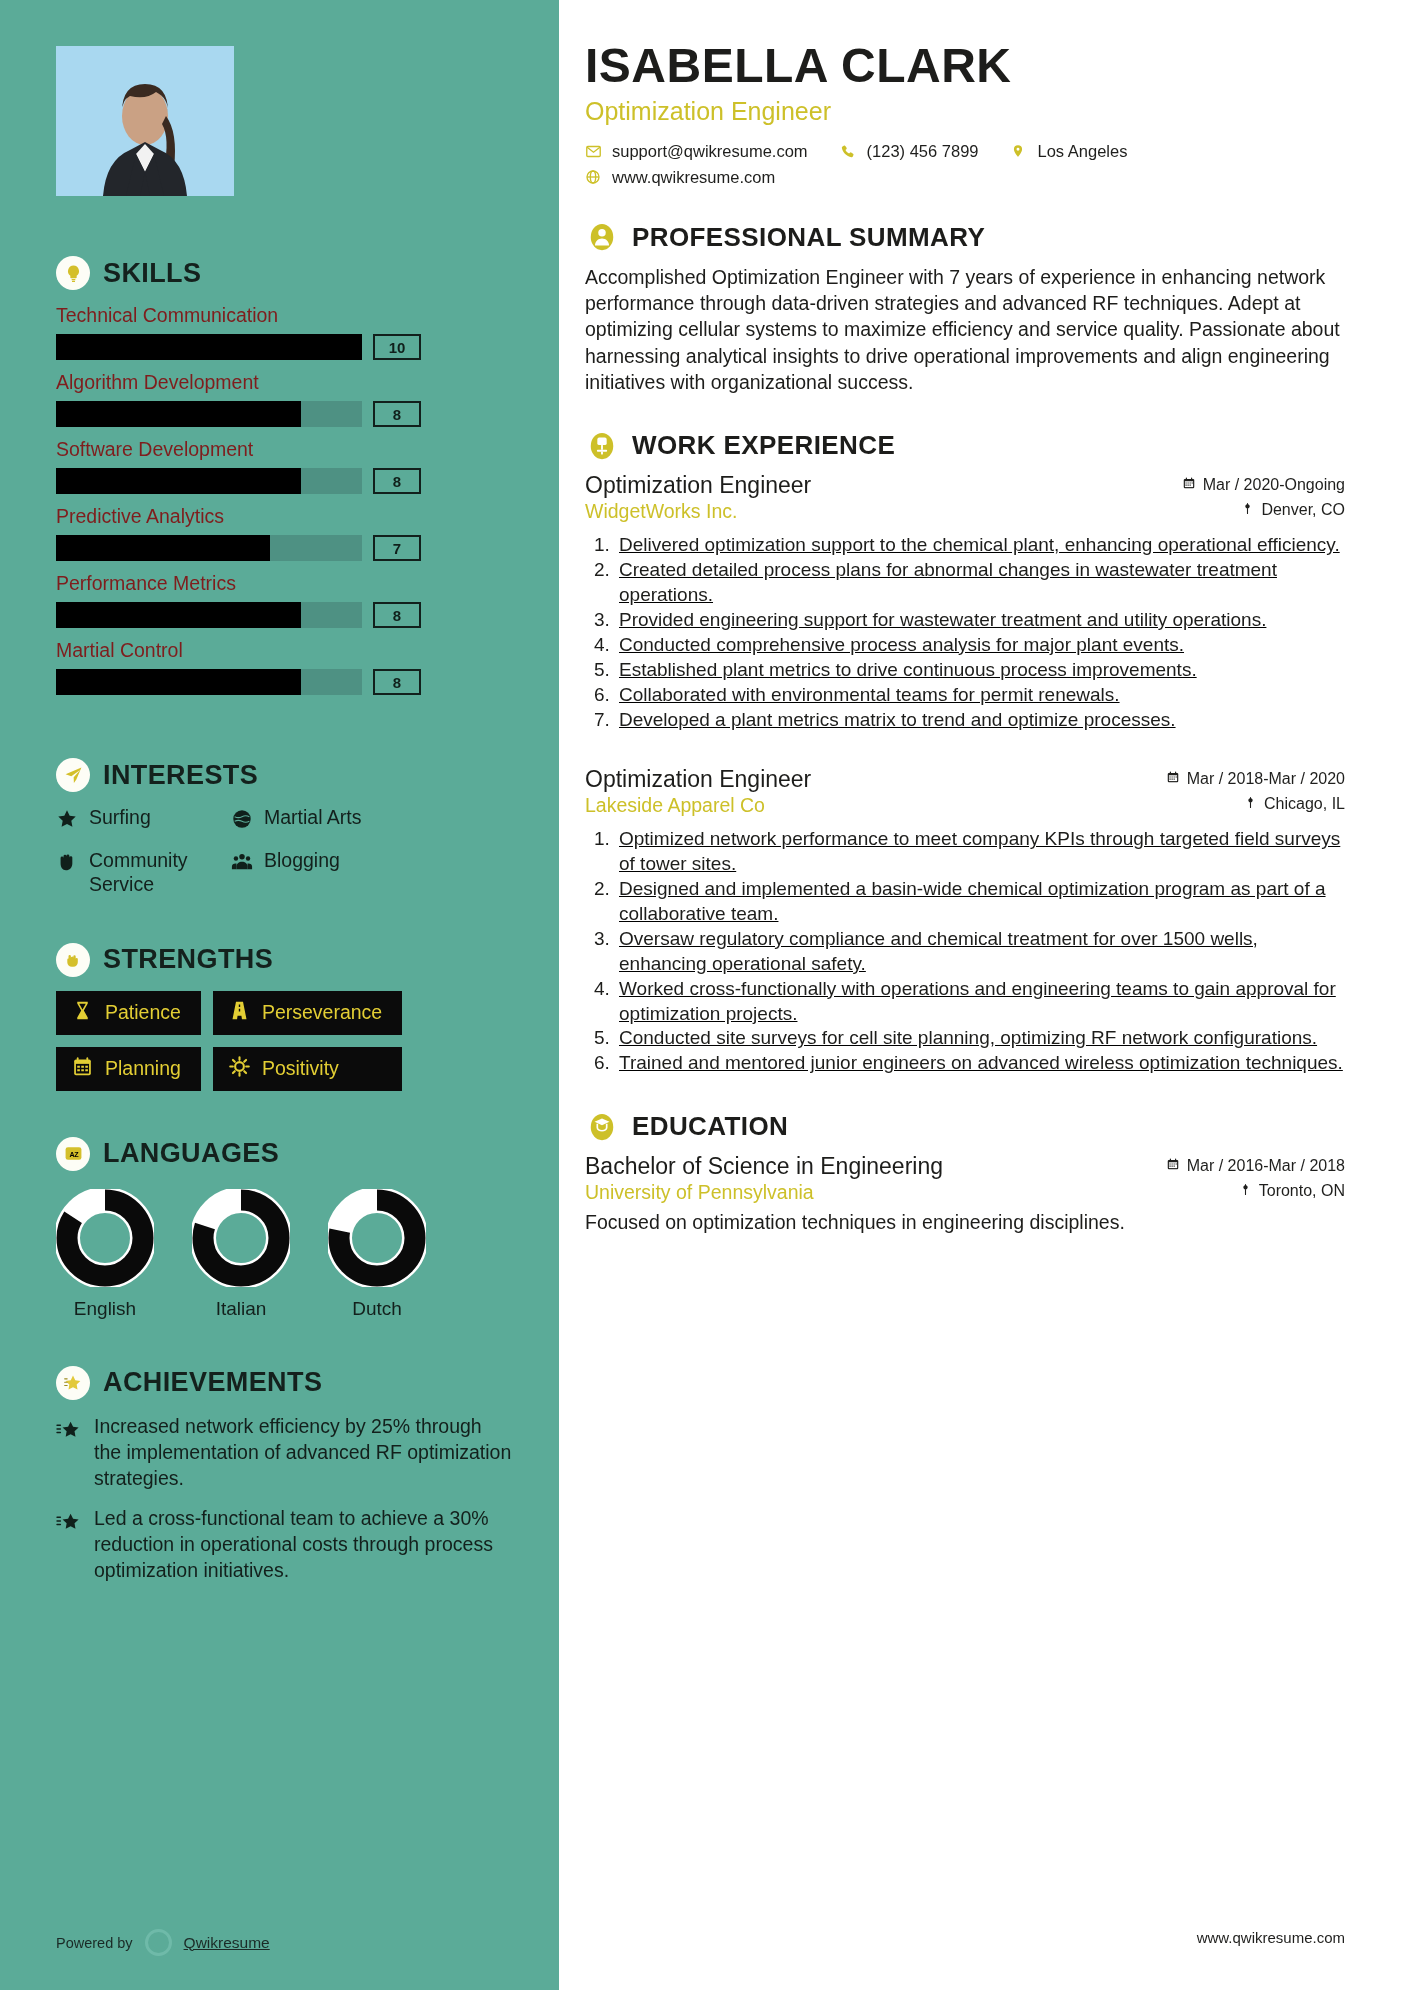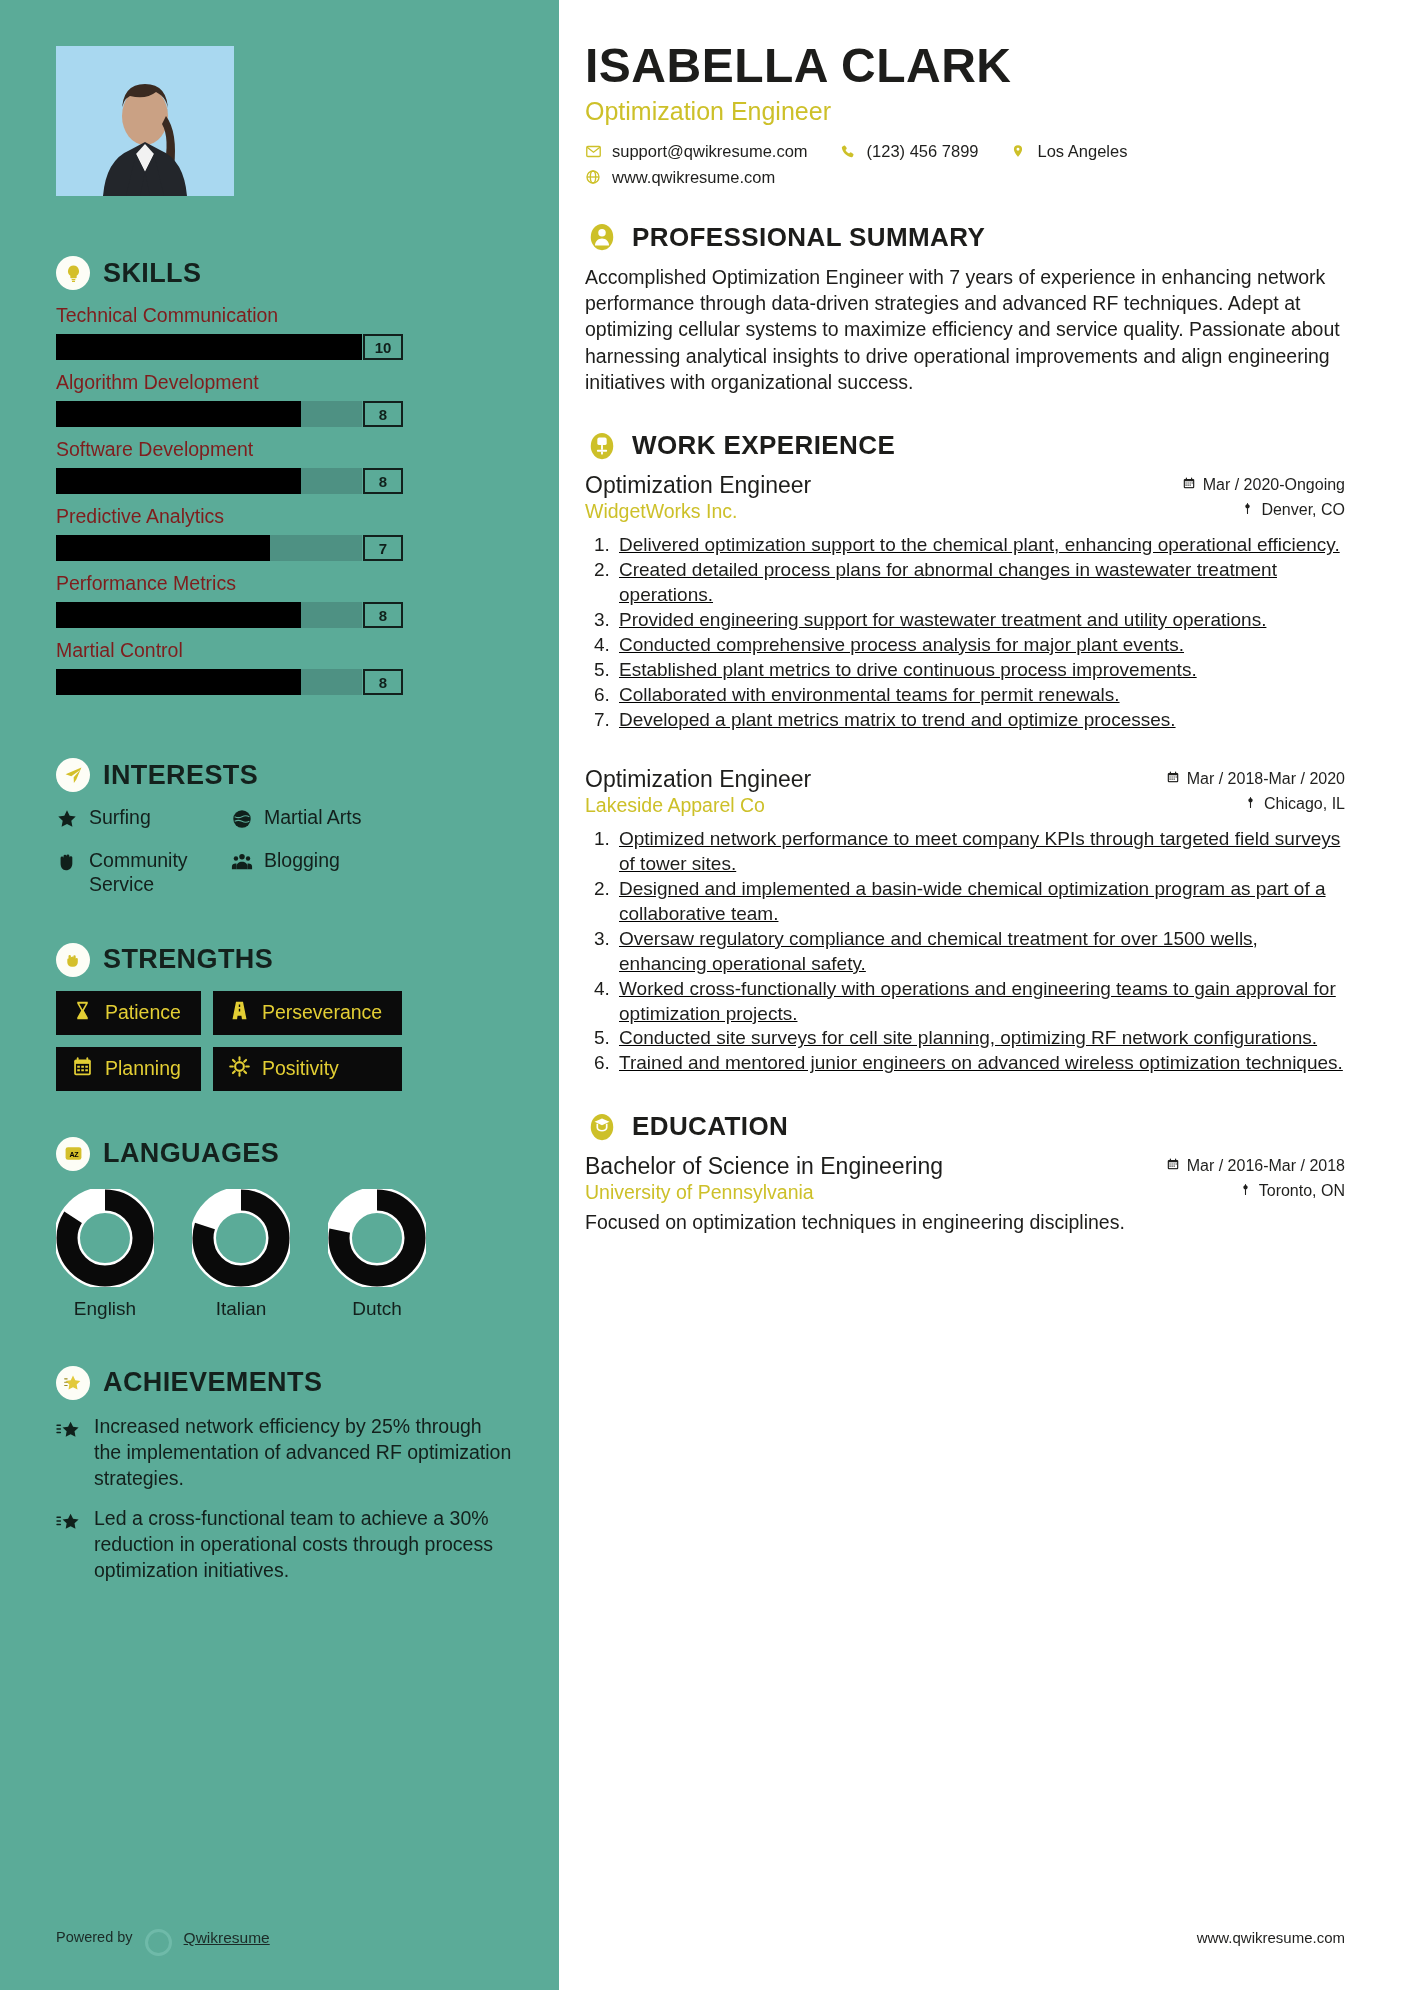--- a/index.html
+++ b/index.html
@@ -59,21 +59,21 @@
   .skill-bar {
     position: relative; height: 26px;
     display: flex; align-items: stretch;
   }
   .bar-track {
     position: relative; height: 26px; width: 306px;
     background: #4e9183;
   }
   .bar-fill { position: absolute; left:0; top:0; bottom:0; background: #000000; }
   .bar-val {
-    width: 40px; height: 26px; margin-left: 1px;
+    width: 48px; height: 26px; margin-left: 11px;
     border: 2.5px solid #12201c; background: transparent;
     display: flex; align-items: center; justify-content: center;
     font-size: 15px; font-weight: 700; color: #10201b;
   }
 
   
   .interests { margin-bottom: 46px; }
   .interest-grid {
     display: grid; grid-template-columns: 175px 1fr;
     row-gap: 13px; column-gap: 0px; margin-top: 4px;
@@ -102,21 +102,21 @@
 
   
   .achievements { margin-bottom: 20px; }
   .ach-item { display: flex; gap: 12px; margin-top: 14px; }
   .ach-item .ic { flex: 0 0 26px; margin-top: 4px; }
   .ach-text { font-size: 19.5px; color: #13201c; line-height: 1.33; }
 
   
   .side-footer {
     margin-top: auto; padding-bottom: 34px;
-    display: flex; align-items: flex-start; gap: 12px;
+    display: flex; align-items: center; gap: 12px;
   }
   .powered-by { font-size: 14.5px; color: #1a2a26; }
   .qlogo { width: 27px; height: 27px; border-radius: 50%; border: 3px solid #6fbaa9; }
   .qname { font-size: 15.5px; color: #1b2b27; text-decoration: underline; }
 
   
   .main {
     flex: 1; padding: 40px 62px 0 26px;
     position: relative;
   }

